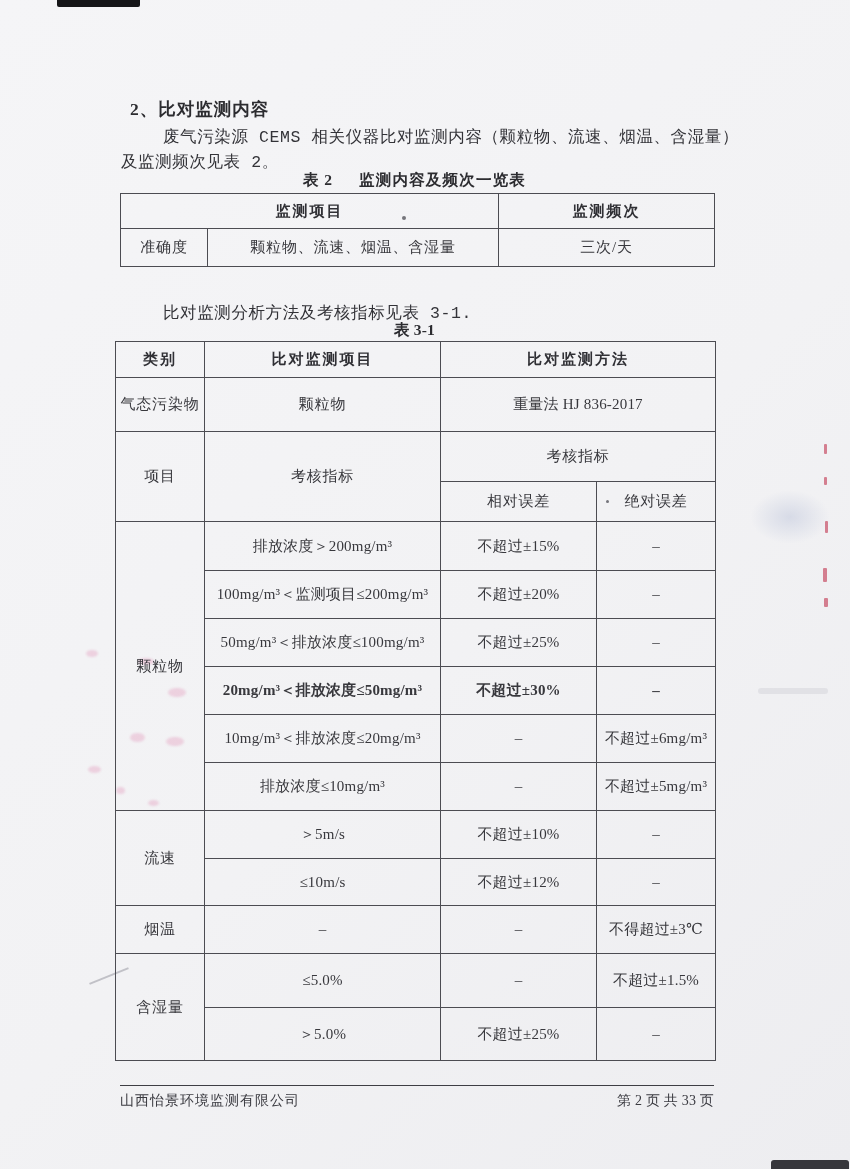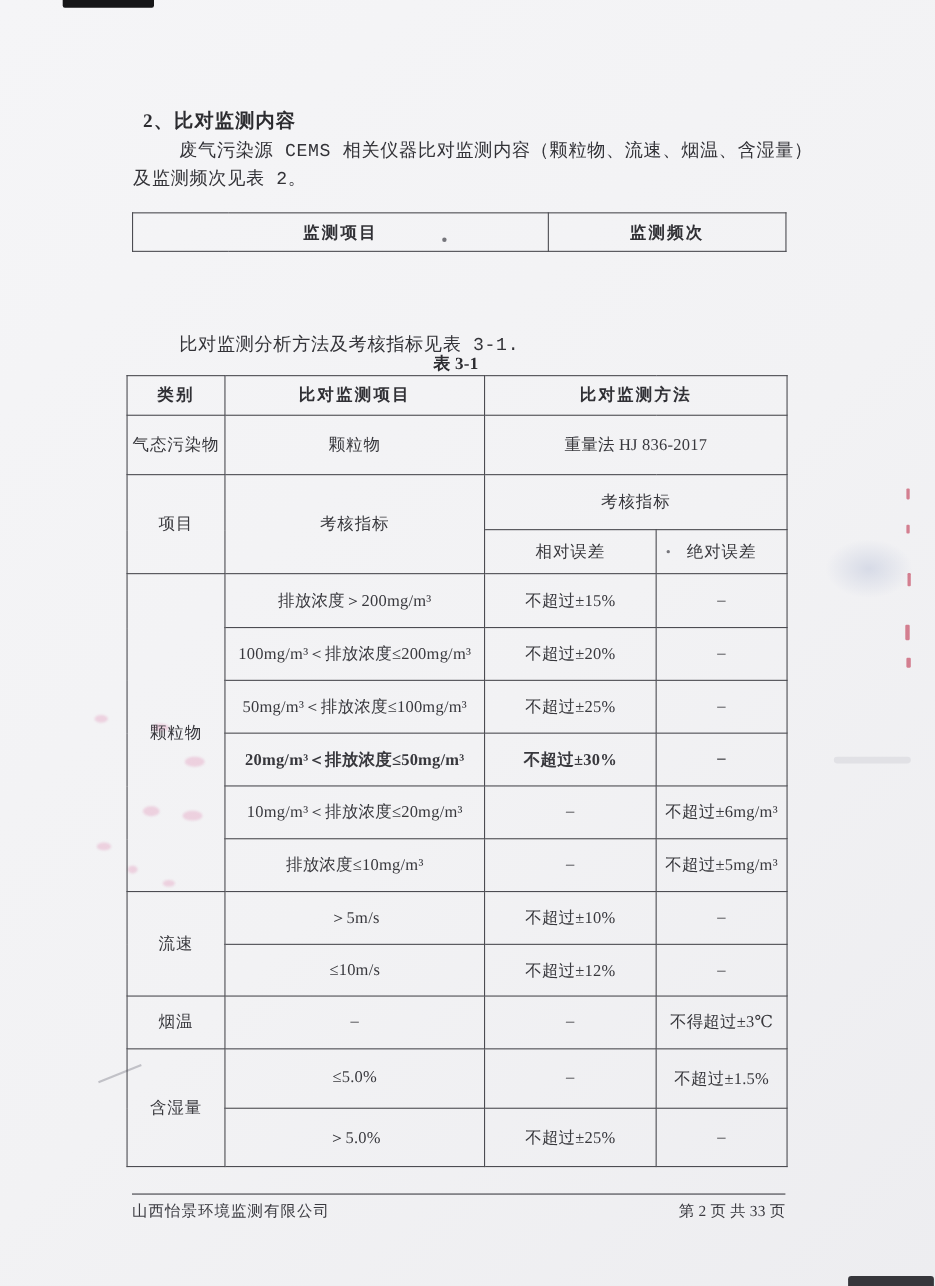--- a/index.html
+++ b/index.html
@@ -103,31 +103,40 @@
   <div class="artifact tick t5"></div>
   <div class="artifact dot d1"></div>
   <div class="artifact dot d2"></div>
   <div class="artifact pencil"></div>
   <div class="artifact streak"></div>
 
   <div class="sec-heading" style="top:97px;">2、比对监测内容</div>
   <div class="body-line" style="left:163px; top:126px;">废气污染源 CEMS 相关仪器比对监测内容（颗粒物、流速、烟温、含湿量）</div>
   <div class="body-line" style="left:121px; top:151px;">及监测频次见表 2。</div>
 
+  <div class="tbl-caption" style="top:170px;">
+    <span class="cap-label">表 2</span>
+    <span class="cap-title">监测内容及频次一览表</span>
+  </div>
 
   <table id="table2">
     <colgroup>
         <col style="width:87px">
         <col style="width:291px">
         <col style="width:216px">
       </colgroup>
     <tbody>
         <tr style="height:35px;">
       <td class="hdr" colspan="2">监测项目</td>
       <td class="hdr">监测频次</td>
+    </tr>
+    <tr style="height:38px;">
+      <td>准确度</td>
+      <td>颗粒物、流速、烟温、含湿量</td>
+      <td>三次/天</td>
     </tr>
   </tbody>
     </table>
 
   <div class="body-line" style="left:163px; top:302px;">比对监测分析方法及考核指标见表 3-1.</div>
 
   <div class="tbl-caption" style="top:320px; gap:44px;font-family:Liberation Serif, serif;">
     <span class="cap-label latin">表 3-1</span>
   </div>
 
@@ -159,21 +168,21 @@
       <td>绝对误差</td>
     </tr>
 
     <tr style="height:49px;">
       <td rowspan="6">颗粒物</td>
       <td class="latin">排放浓度＞200mg/m³</td>
       <td class="latin">不超过±15%</td>
       <td class="latin">–</td>
     </tr>
     <tr style="height:48px;">
-      <td class="latin">100mg/m³＜排放浓度≤200mg/m³</td>
+      <td class="latin">100mg/m³＜监测项目≤200mg/m³</td>
       <td class="latin">不超过±20%</td>
       <td class="latin">–</td>
     </tr>
     <tr style="height:48px;">
       <td class="latin">50mg/m³＜排放浓度≤100mg/m³</td>
       <td class="latin">不超过±25%</td>
       <td class="latin">–</td>
     </tr>
     <tr style="height:48px;font-weight:bold;">
       <td class="latin">20mg/m³＜排放浓度≤50mg/m³</td>

